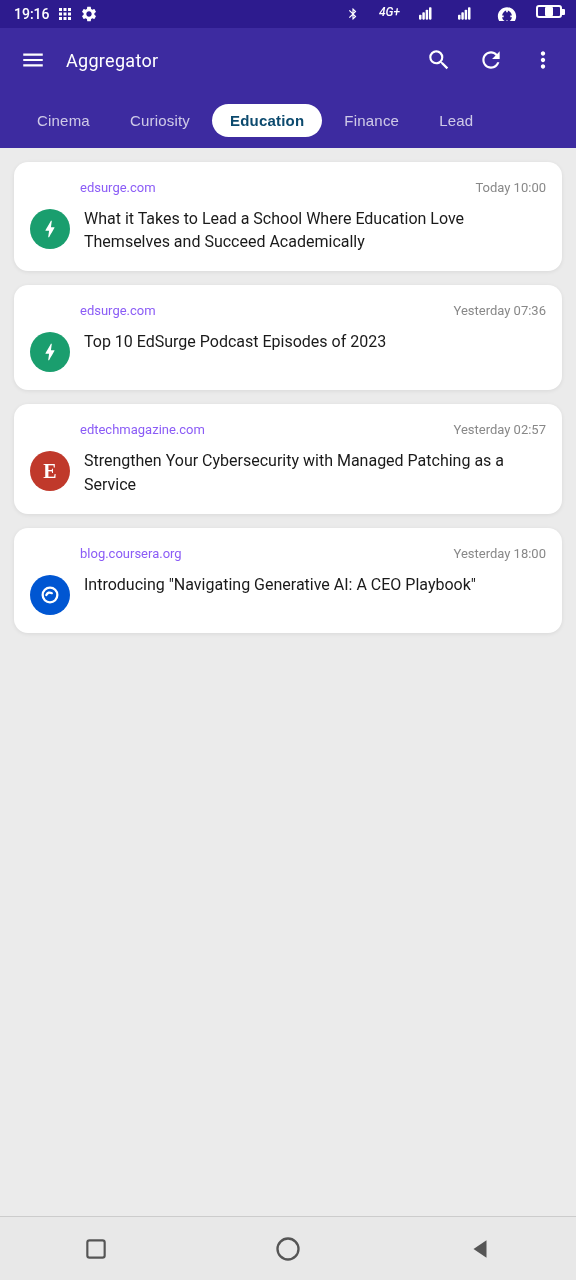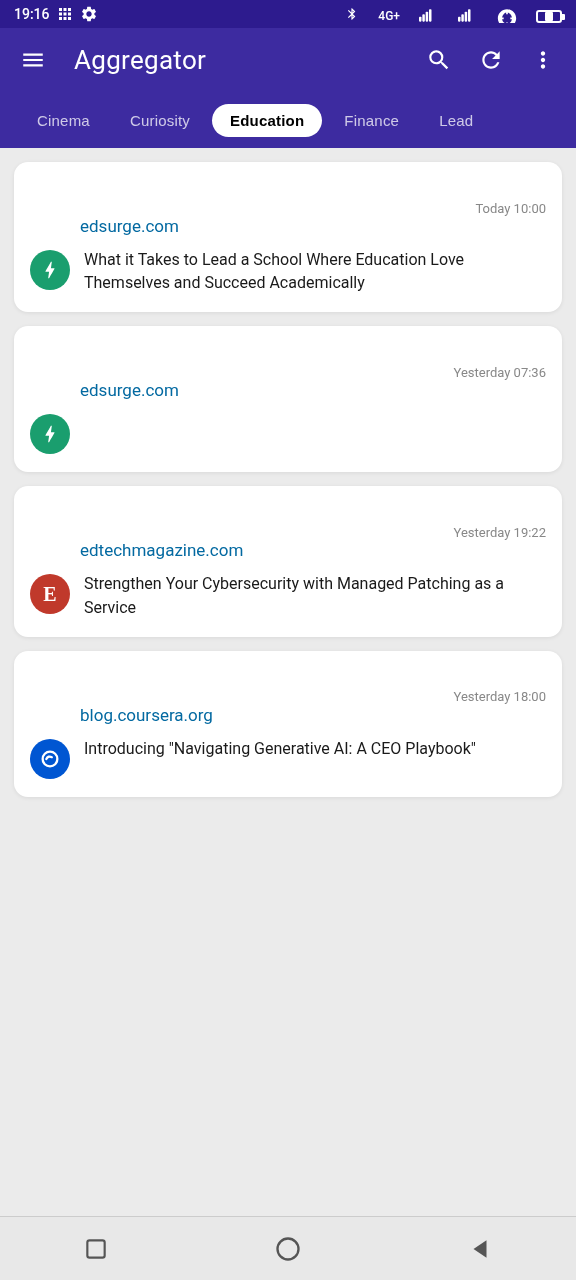--- a/index.html
+++ b/index.html
@@ -19,21 +19,21 @@
       color: white;
       height: 28px;
       display: flex;
       align-items: center;
       justify-content: space-between;
       padding: 0 14px;
       font-size: 14px;
       font-weight: 500;
     }
     .status-left { display: flex; align-items: center; gap: 6px; }
-    .status-right { display: flex; align-items: flex-end; gap: 19px; font-size: 13px; }
+    .status-right { display: flex; align-items: flex-start; gap: 19px; font-size: 13px; font-style: italic; }
     .battery-icon {
       display: inline-flex; align-items: center; justify-content: center;
       border: 2px solid white; border-radius: 3px; width: 26px; height: 13px;
       position: relative; font-size: 9px; font-weight: bold; color: white;
     }
     .battery-icon::after {
       content: '';
       position: absolute; right: -5px; top: 50%; transform: translateY(-50%);
       width: 3px; height: 6px; background: white; border-radius: 0 1px 1px 0;
     }
@@ -46,24 +46,23 @@
       background: #3d2ba0;
       color: white;
       height: 64px;
       display: flex;
       align-items: center;
       padding: 0 16px;
       gap: 16px;
     }
     .app-bar-title {
       flex: 1;
-      font-size: 26px;
+      font-size: 18px;
       font-weight: 400;
       letter-spacing: 0.3px;
-      margin-left: 8px;
     }
     .app-bar-icons { display: flex; align-items: center; gap: 18px; }
     .icon-btn {
       background: none; border: none; cursor: pointer;
       color: white; display: flex; align-items: center; justify-content: center;
       padding: 4px;
     }
 
     
     .tab-bar {
@@ -84,21 +83,21 @@
       padding: 8px 18px;
       cursor: pointer;
       border-radius: 24px;
       white-space: nowrap;
       border: none;
       background: none;
       letter-spacing: 0.2px;
     }
     .tab-item.active {
       background: white;
-      color: #000000;
+      color: #0c4a6e;
       font-weight: 700;
     }
 
     
     .news-list {
       flex: 1;
       background: #ebebeb;
       padding: 14px 14px 10px;
       display: flex;
       flex-direction: column;
@@ -113,23 +112,22 @@
       box-shadow: 0 1px 4px rgba(0,0,0,0.08);
     }
     .card-meta {
       display: flex;
       justify-content: space-between;
       align-items: center;
       margin-bottom: 12px;
       padding-left: 50px;
     }
     .card-source {
-      font-size: 17px;
-      color: #0369a1;
-      margin-top: 36px;
+      font-size: 13px;
+      color: #8b5cf6;
     }
     .card-time {
       font-size: 13px;
       color: #888;
     }
     .card-body {
       display: flex;
       align-items: flex-start;
       gap: 14px;
     }
@@ -273,28 +271,29 @@
     <div class="card-meta">
       <span class="card-source">edsurge.com</span>
       <span class="card-time">Yesterday 07:36</span>
     </div>
     <div class="card-body">
       <div class="card-logo logo-edsurge">
         <svg width="22" height="22" viewBox="0 0 24 24" fill="white">
             <path d="M11 21h-1l1-7H7.5c-.58 0-.57-.32-.38-.66.19-.34.05-.08.07-.12C8.48 10.94 10.42 7.54 13 3h1l-1 7h3.5c.49 0 .56.33.47.51l-.07.15C12.96 17.55 11 21 11 21z"></path>
           </svg>
       </div>
+      <span class="card-title">Top 10 EdSurge Podcast Episodes of 2023</span>
     </div>
   </div>
 
 
   <div class="news-card">
     <div class="card-meta">
       <span class="card-source">edtechmagazine.com</span>
-      <span class="card-time">Yesterday 19:22</span>
+      <span class="card-time">Yesterday 02:57</span>
     </div>
     <div class="card-body">
       <div class="card-logo logo-edtech" style="font-size:20px; font-weight:bold; color:white; font-family:serif;">E</div>
       <span class="card-title">Strengthen Your Cybersecurity with Managed Patching as a Service</span>
     </div>
   </div>
 
   <div class="news-card">
     <div class="card-meta">
       <span class="card-source">blog.coursera.org</span>

